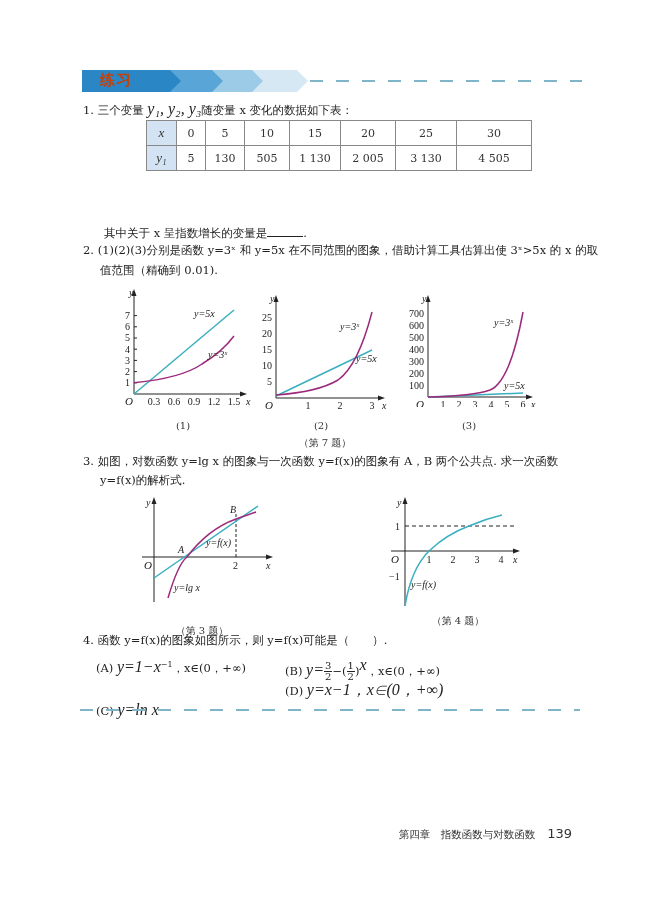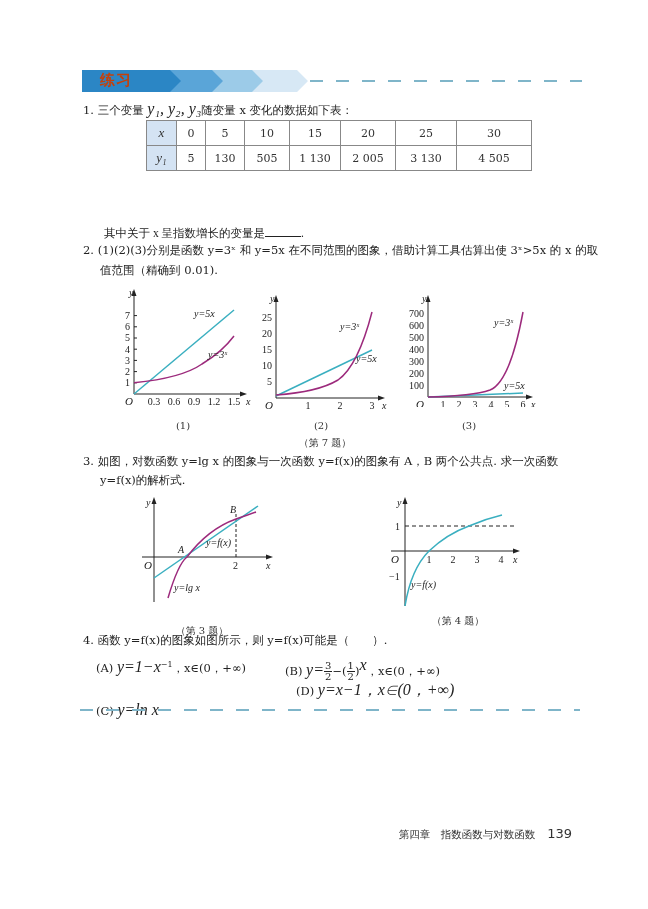--- a/index.html
+++ b/index.html
@@ -67,21 +67,21 @@
     <td>130</td>
     <td>505</td>
     <td>1 130</td>
     <td>2 005</td>
     <td>3 130</td>
     <td>4 505</td>
   </tr>
 </tbody>
   </table>
 
-<div class="q" style="left:104px; top:224px;font-family:Liberation Serif, serif;">
+<div class="q" style="left:104px; top:224px;">
   <span>其中关于 x 呈指数增长的变量是</span><span class="blank"></span><span>.</span>
 </div>
 
 <div class="q" style="left:83px; top:242px;">
   <span>2.</span>
   <span>(1)(2)(3)分别是函数 y=3ˣ 和 y=5x 在不同范围的图象，借助计算工具估算出使 3ˣ&gt;5x 的 x 的取</span>
 </div>
 <div class="q" style="left:100px; top:262px;">值范围（精确到 0.01).</div>
 
 <svg class="abs" style="left:112px; top:286px;" width="140" height="125">
@@ -250,21 +250,21 @@
 <div class="q" style="left:285px; top:652px; line-height:26px;">
   <span>(B)</span>
   <span class="it">y=</span><span class="frac"><span class="num">3</span><span>2</span></span><span>−(</span><span class="frac"><span class="num">1</span><span>2</span></span><span>)</span><sup class="it">x</sup><span>，x∈(0，+∞)</span>
 </div>
 
 <div class="q" style="left:96px; top:702px;">
   <span>(C)</span>
   <span class="it">y=ln x</span>
 </div>
 
-<div class="q" style="left:285px; top:682px;margin-left:11px;">
+<div class="q" style="left:285px; top:682px;">
   <span>(D)</span>
   <span class="it">y=x−1，x∈(0，+∞)</span>
 </div>
 
 <div class="dash-line" style="left:80px; top:709px; width:500px;"></div>
 
 <div class="footer">
   <span>第四章　指数函数与对数函数</span><span class="pg">139</span>
 </div>
 

